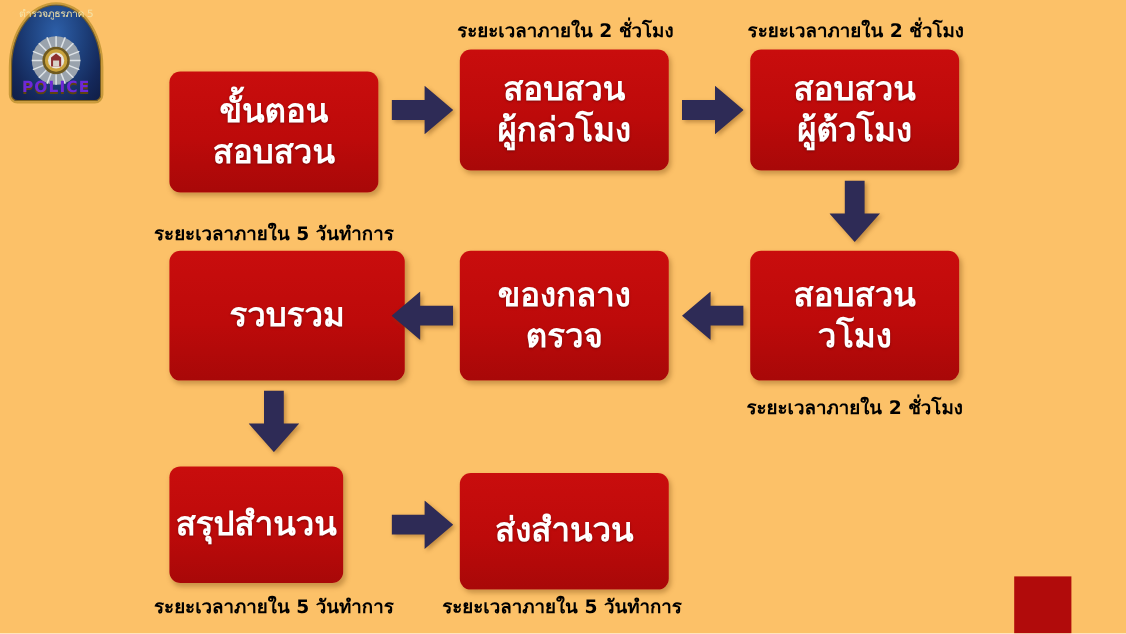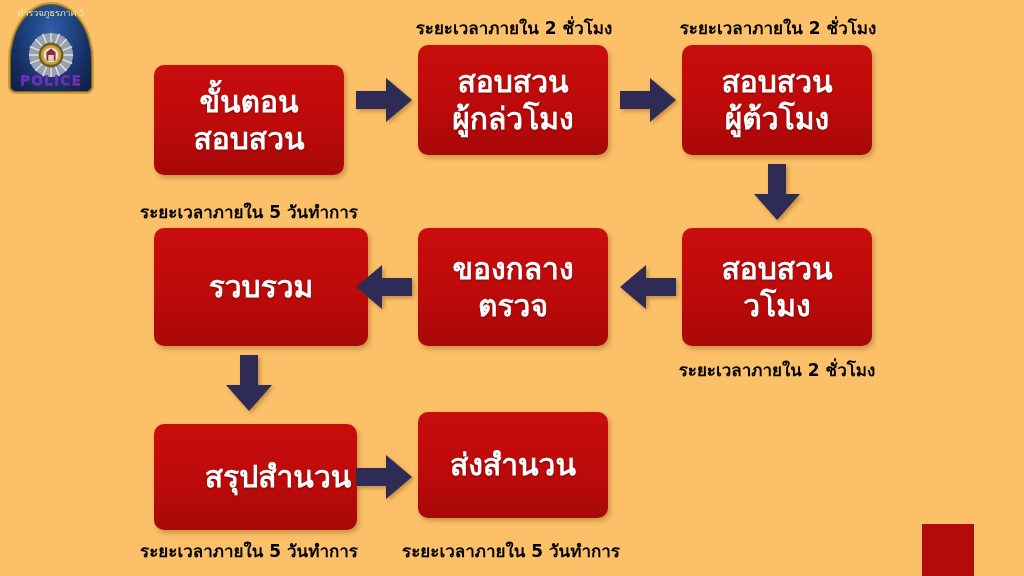--- a/index.html
+++ b/index.html
@@ -194,25 +194,25 @@
   <svg class="arrow" style="left:356px; top:265px;" width="56" height="44" viewBox="0 0 56 44">
     <path d="M56 13 H26 V0 L0 22 L26 44 V31 H56 Z" fill="#2e2b56"></path>
   </svg>
 
   <div class="caption" style="left:666px; top:356px; width:222px;">ระยะเวลาภายใน 2 ชั่วโมง</div>
 
   <svg class="arrow" style="left:226px; top:355px;" width="46" height="56" viewBox="0 0 46 56">
     <path d="M14 0 H32 V30 H46 L23 56 L0 30 H14 Z" fill="#2e2b56"></path>
   </svg>
 
-  <div class="box" style="left:154px; top:424px; width:158px; height:106px;padding-left:45px;">
+  <div class="box" style="left:154px; top:424px; width:158px; height:106px;">
     <span class="line">สรุปสำนวน</span>
   </div>
 
-  <div class="box" style="left:418px; top:412px; width:190px; height:106px;">
+  <div class="box" style="left:418px; top:430px; width:190px; height:106px;">
     <span class="line">ส่งสำนวน</span>
   </div>
 
   <svg class="arrow" style="left:356px; top:455px;" width="56" height="44" viewBox="0 0 56 44">
     <path d="M0 13 H30 V0 L56 22 L30 44 V31 H0 Z" fill="#2e2b56"></path>
   </svg>
 
   <div class="caption" style="left:136px; top:537px; width:226px;">ระยะเวลาภายใน 5 วันทำการ</div>
   <div class="caption" style="left:398px; top:537px; width:226px;">ระยะเวลาภายใน 5 วันทำการ</div>
 

